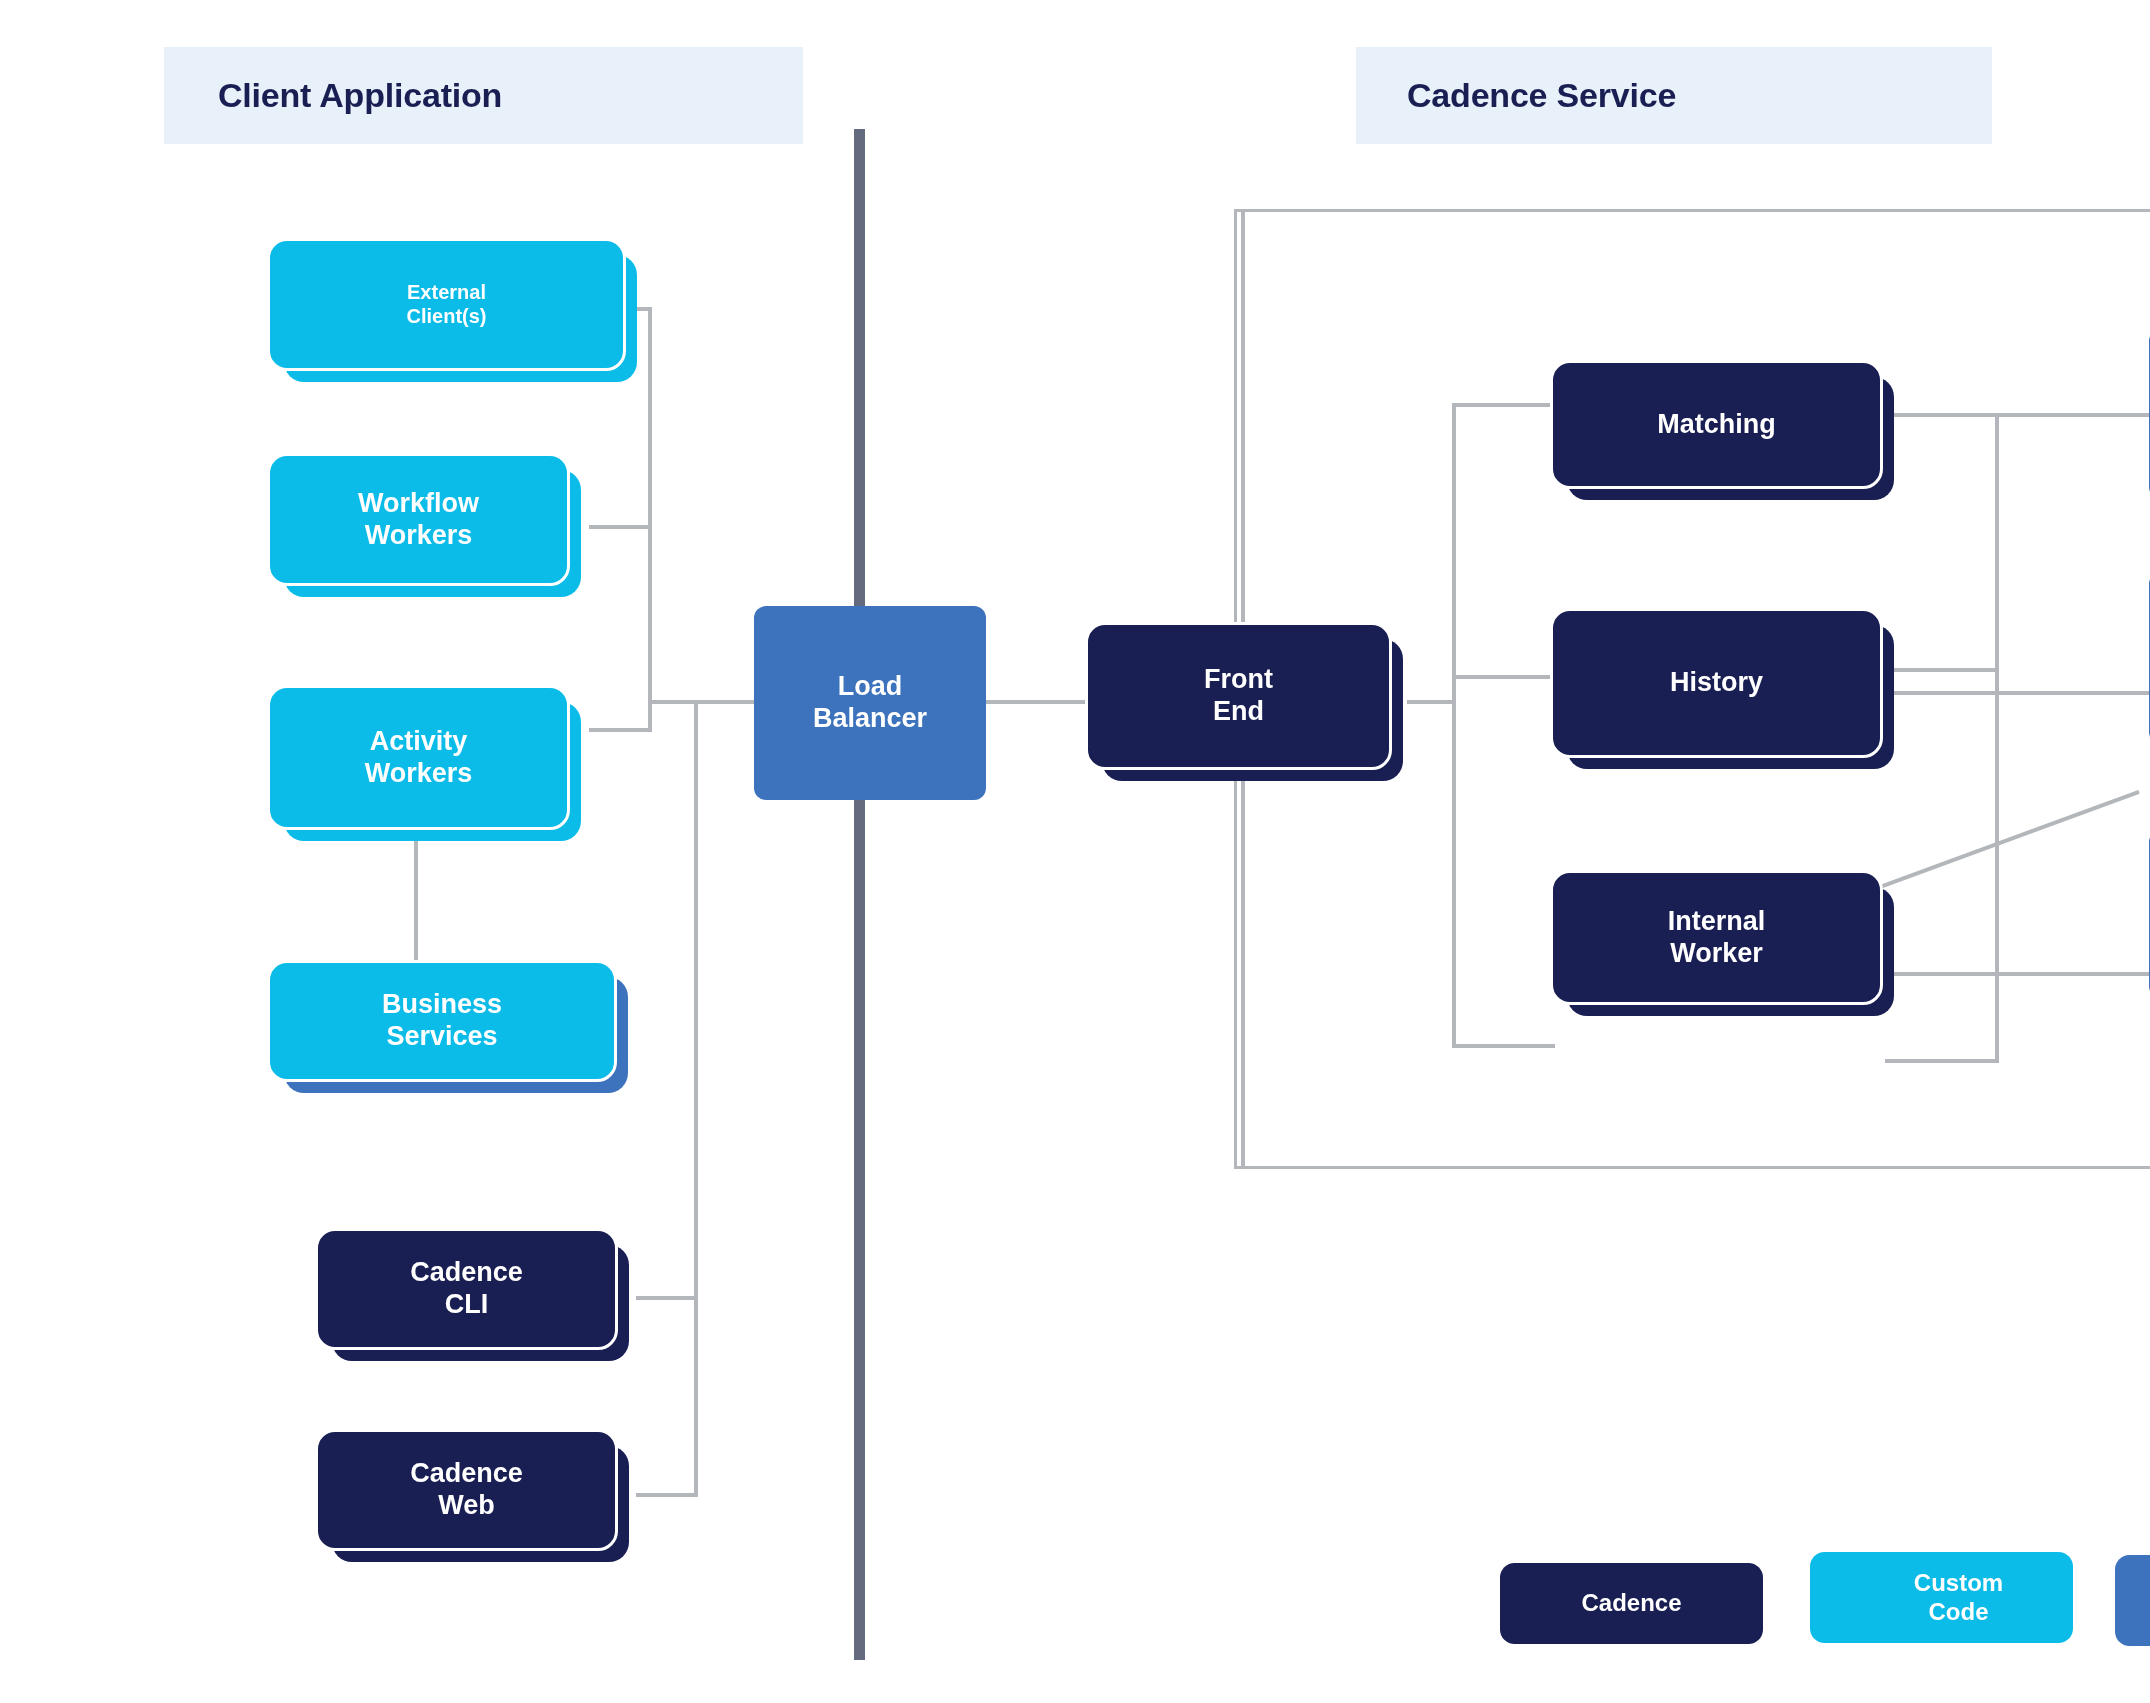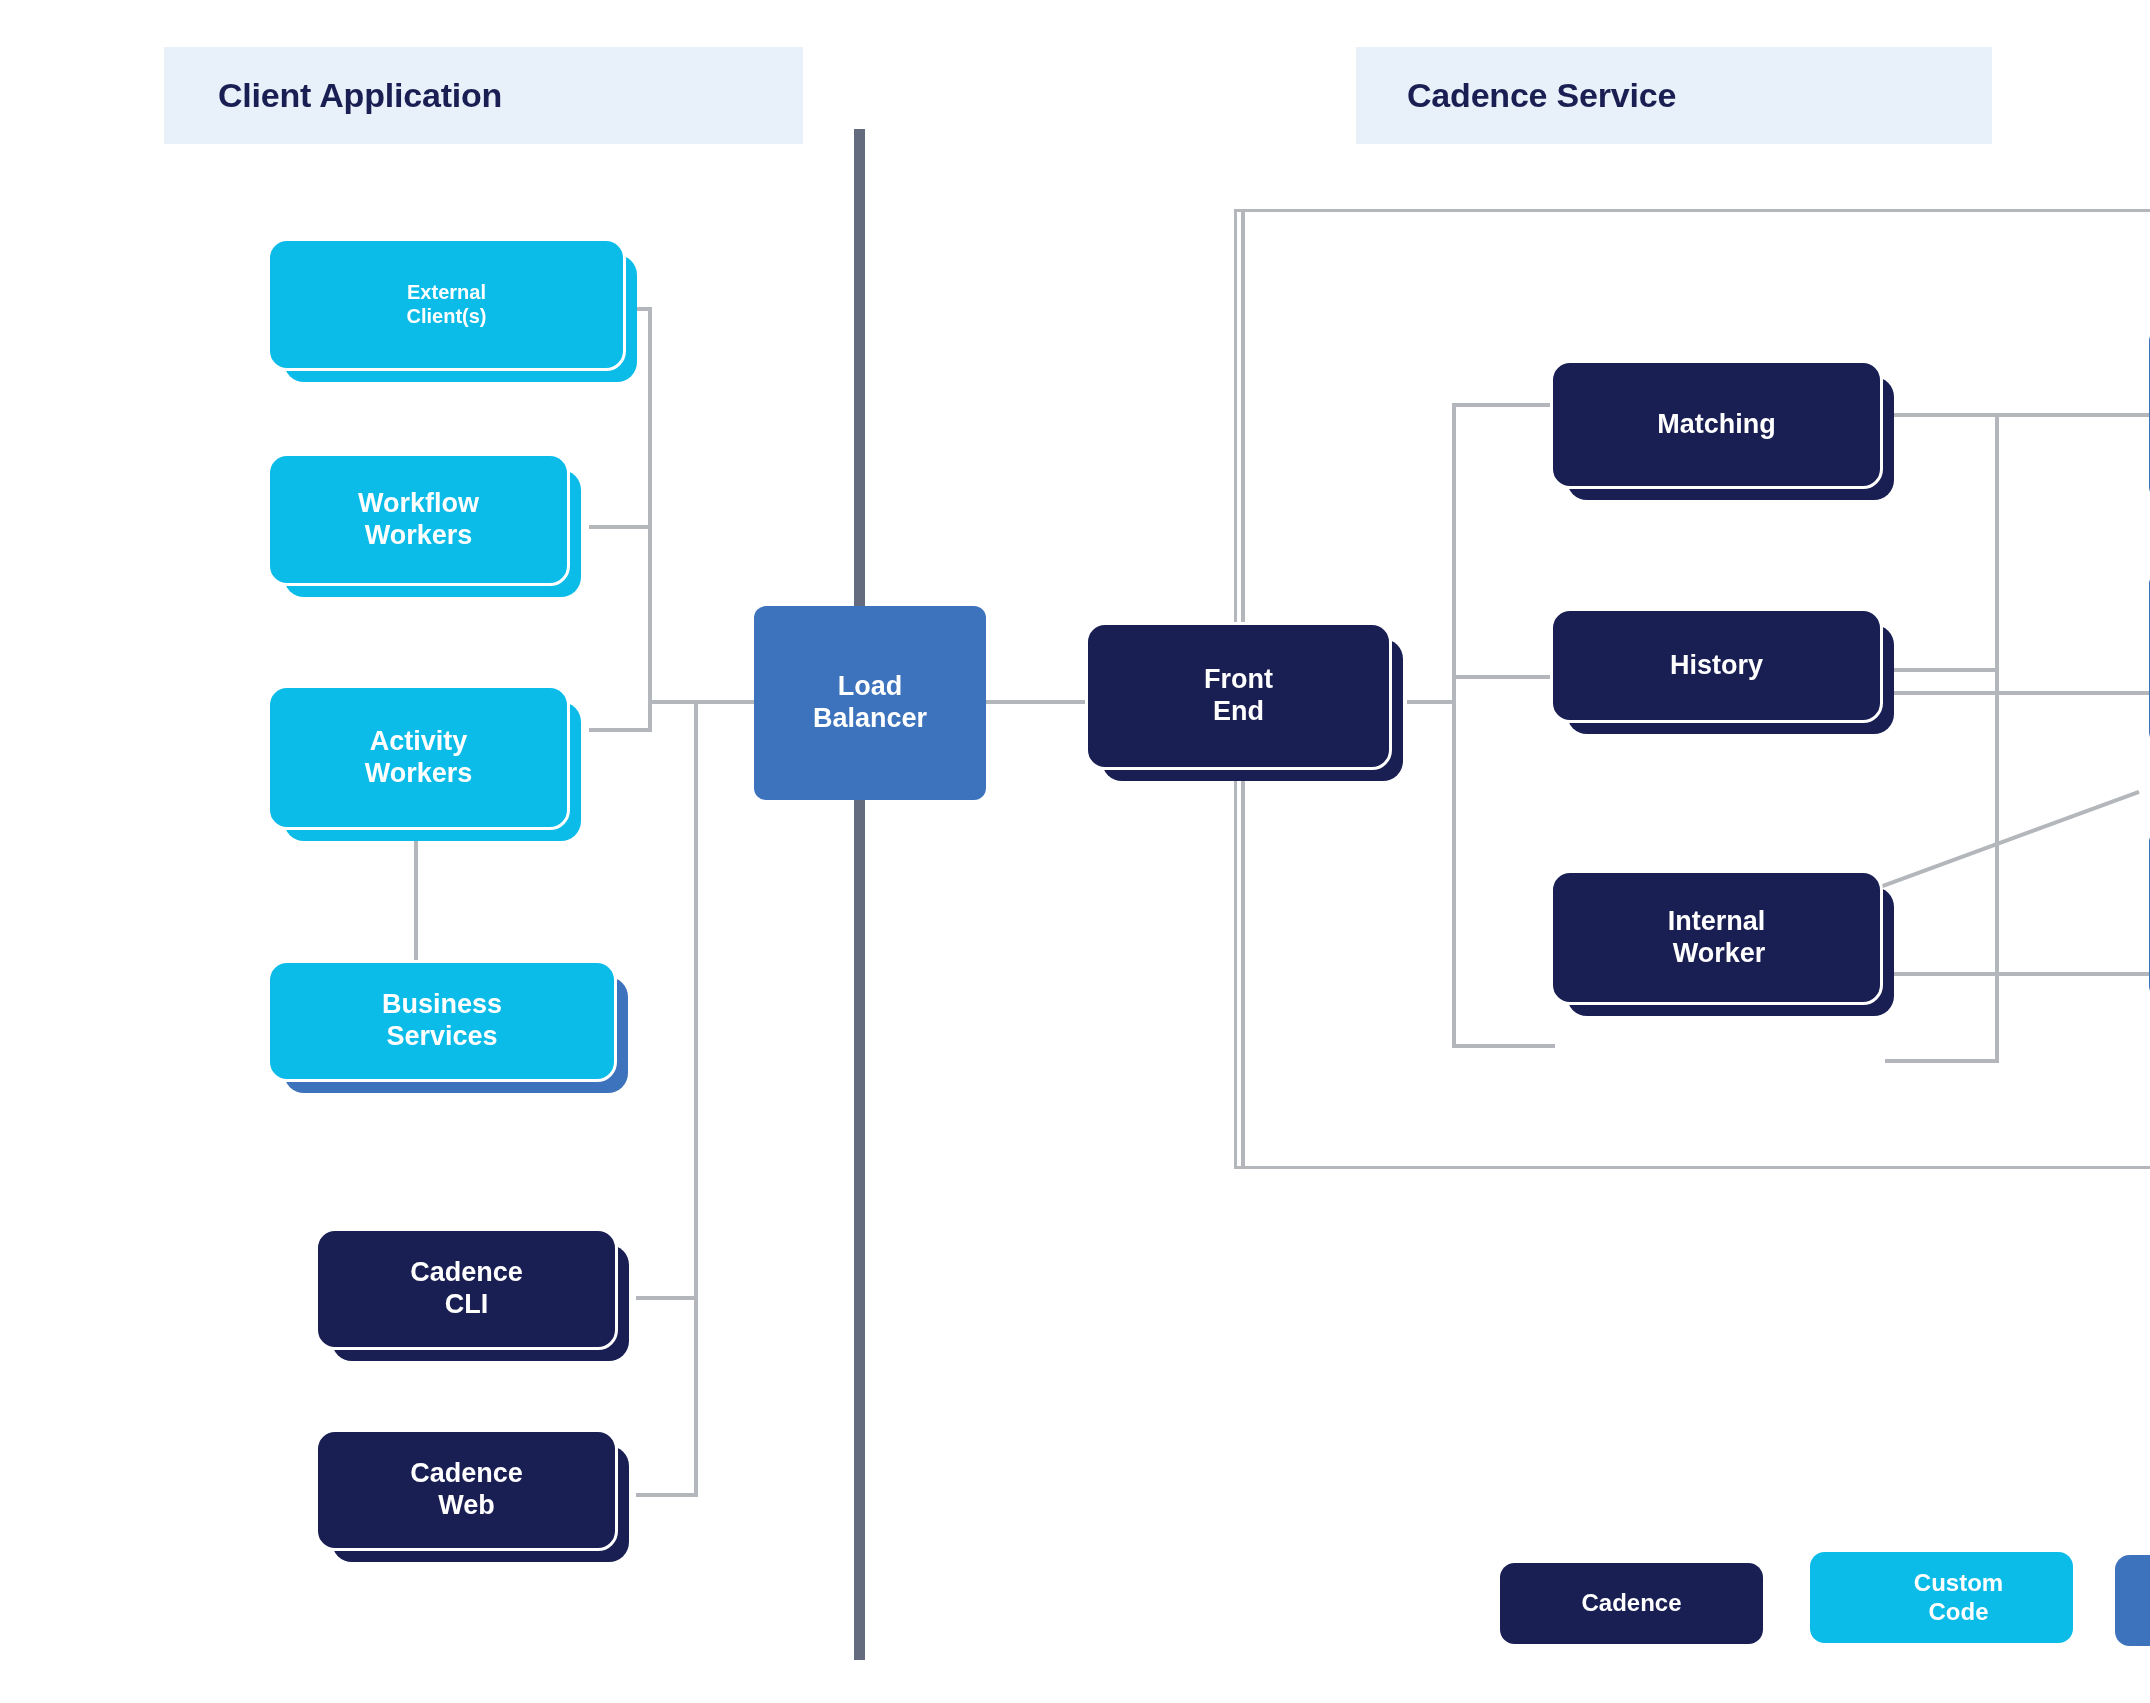--- a/index.html
+++ b/index.html
@@ -139,25 +139,25 @@
 
 <div class="node stacked cad" style="left:1088px;top:625px;width:301px;height:142px;font-size:27px;z-index:5;">
   <span class="lbl">Front
 End</span>
 </div>
 
 <div class="node stacked cad" style="left:1553px;top:363px;width:327px;height:123px;font-size:27px;z-index:5;">
   <span class="lbl">Matching</span>
 </div>
 
-<div class="node stacked cad" style="left:1553px;top:611px;width:327px;height:109px;font-size:27px;z-index:5;">
+<div class="node stacked cad" style="left:1553px;top:611px;width:327px;height:144px;font-size:27px;z-index:5;">
   <span class="lbl">History</span>
 </div>
 
-<div class="node stacked cad" style="left:1553px;top:873px;width:327px;height:129px;font-size:27px;z-index:5;text-align:right;">
+<div class="node stacked cad" style="left:1553px;top:873px;width:327px;height:129px;font-size:27px;z-index:5;">
   <span class="lbl">Internal
 Worker</span>
 </div>
 
 <div class="node ext" style="left:2149px;top:329px;width:239px;height:170px;font-size:27px;z-index:5;">
   
 </div>
 
 <div class="node ext" style="left:2149px;top:572px;width:239px;height:172px;font-size:27px;z-index:5;">
   

